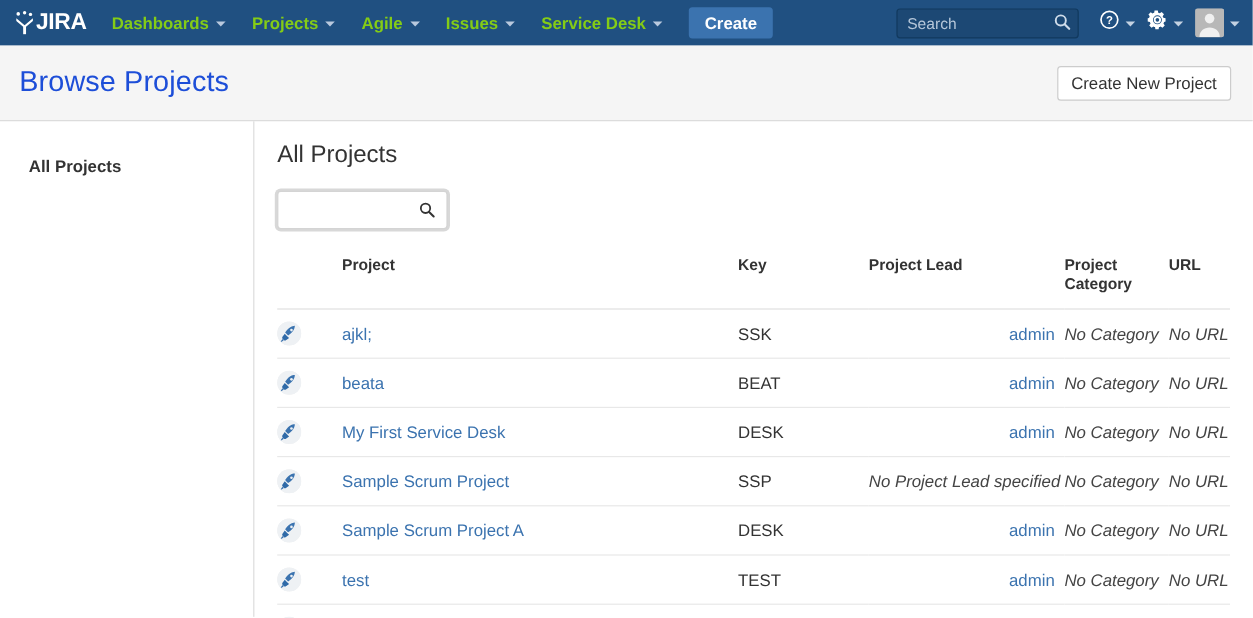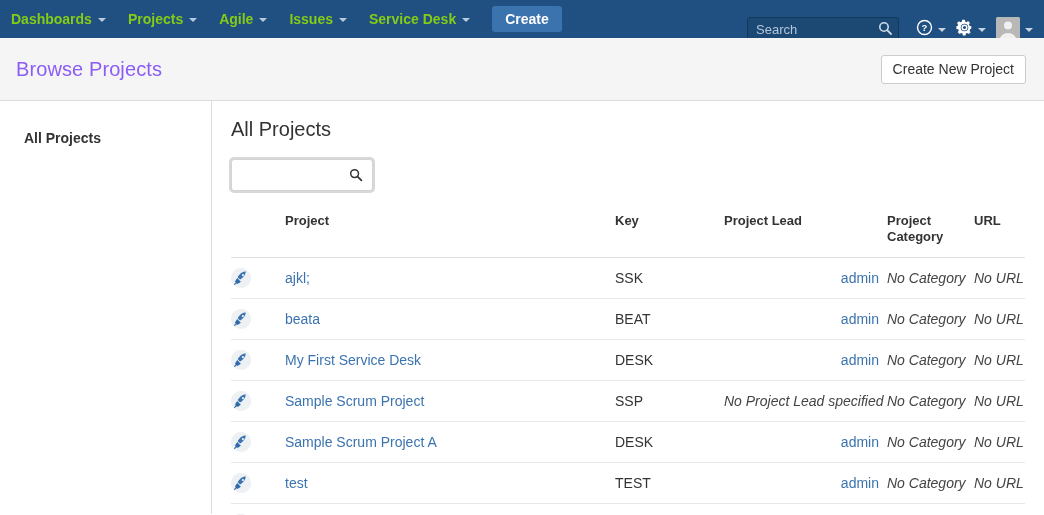--- a/index.html
+++ b/index.html
@@ -72,21 +72,21 @@
     height: 26px;
     padding: 0 13px;
     margin-left: 11px;
     cursor: pointer;
     font-family: "Liberation Sans", sans-serif;
     text-align: right;
   }
   #topnav-right {
     position: absolute;
     right: 6px;
-    top: 10px;
+    top: 0;
     height: 38px;
     display: flex;
     align-items: center;
   }
   #search-wrap {
     position: relative;
     width: 152px;
     height: 25px;
     margin-right: 12px;
   }
@@ -138,23 +138,23 @@
     height: 63px;
     background: #f5f5f5;
     border-bottom: 1px solid #dcdcdc;
     display: flex;
     align-items: center;
     justify-content: space-between;
     padding: 0 18px 0 16px;
     position: relative;
   }
   #page-title {
-    font-size: 20px;
+    font-size: 24px;
     font-weight: normal;
-    color: #8b5cf6;
+    color: #1d4ed8;
     letter-spacing: 0.1px;
   }
   #create-project-btn {
     background: #ffffff;
     border: 1px solid #ccccccff;
     border-radius: 3px;
     color: #333333;
     font-size: 14px;
     height: 29px;
     padding: 0 11px;
@@ -281,20 +281,32 @@
   .muted-italic {
     font-style: italic;
     color: #444444;
   }
 </style>
 </head>
 <body>
 
 <div id="topnav">
 
+  <div id="logo-wrap">
+    <span class="jira-mark">
+      <svg width="17" height="20" viewBox="0 0 17 20">
+        <circle cx="3.2" cy="2.6" r="1.5" fill="#ffffff"></circle>
+        <circle cx="8.5" cy="1.6" r="1.4" fill="#ffffff"></circle>
+        <circle cx="13.4" cy="3.0" r="1.4" fill="#ffffff"></circle>
+        <path d="M1.6 6.2 L8.5 12.0 L15.4 6.2 L15.4 8.6 L8.5 14.4 L1.6 8.6 Z" fill="#ffffff"></path>
+        <path d="M7.3 13.0 L9.7 13.0 L9.7 19.6 L7.3 19.6 Z" fill="#ffffff"></path>
+      </svg>
+    </span>
+    <span class="jira-word">JIRA</span>
+  </div>
 
   <div class="nav-item">
     <span>Dashboards</span>
     <span class="caret"></span>
   </div>
   <div class="nav-item">
     <span>Projects</span>
     <span class="caret"></span>
   </div>
   <div class="nav-item">

